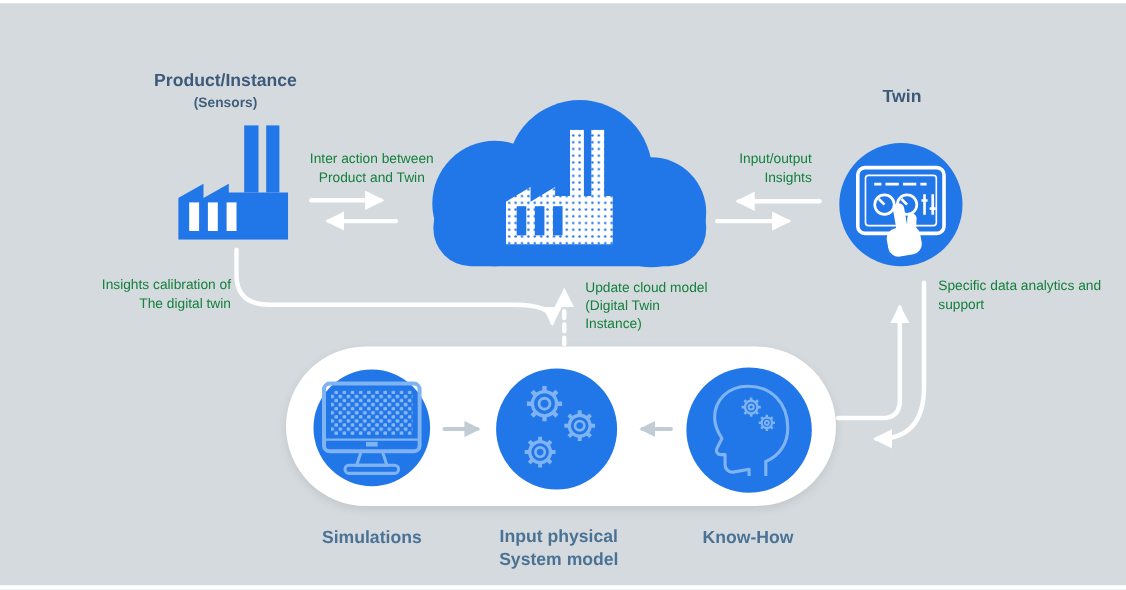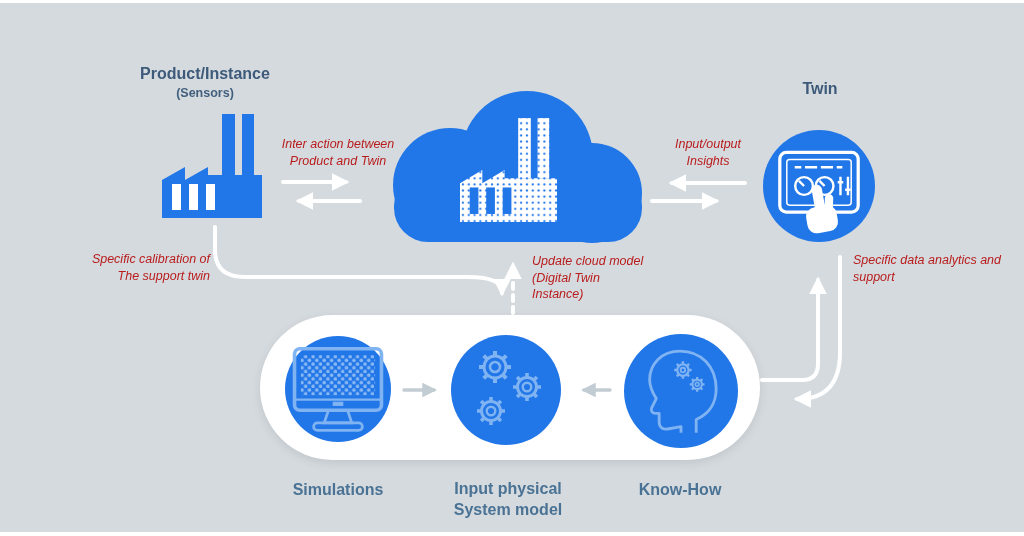--- a/index.html
+++ b/index.html
@@ -8,21 +8,21 @@
     background:#d5dade;
     font-family:"Liberation Sans", sans-serif;
   }
   .edge-strip{position:absolute;left:0;width:1024px;background:#ffffff;}
   .edge-top{top:0;height:3px;}
   .edge-bottom{bottom:0;height:4px;}
 
   .abs{position:absolute;}
   .heading{font-weight:bold;color:#3d5a7a;text-align:center;}
   .caption{font-weight:bold;color:#4a7294;text-align:center;font-size:16px;line-height:21px;}
-  .ann{font-style:italic;color:#b91c1c;font-size:12.5px;line-height:16.5px;}
+  .ann{color:#15803d;font-size:12.5px;line-height:16.5px;}
 
   .title-block{left:320px;top:33px;width:400px;text-align:center;font-size:20px;line-height:24px;}
   .title-twin{font-size:16px;}
 
   .product-label{left:95px;top:65px;width:220px;font-size:16px;}
   .product-sub{left:95px;top:86px;width:220px;font-size:12.5px;font-weight:bold;color:#42607e;text-align:center;}
   .user-label{left:760px;top:80px;width:120px;font-size:16px;}
 
   .pill{
     left:260px;top:315px;width:500px;height:145px;background:#ffffff;
@@ -32,21 +32,21 @@
   .c-sim{left:285px;top:336px;width:106px;height:106px;}
   .c-gears{left:451px;top:335px;width:110px;height:110px;}
   .c-head{left:624px;top:334px;width:114px;height:114px;}
   .c-user{left:763px;top:130px;width:112px;height:112px;}
 
   .lbl-sim{left:248px;top:479px;width:180px;}
   .lbl-multi{left:408px;top:478px;width:200px;}
   .lbl-knowhow{left:590px;top:479px;width:180px;}
 
   .ann-interaction{left:253px;top:136px;width:170px;text-align:center;}
-  .ann-io{left:638px;top:136px;width:140px;text-align:center;}
+  .ann-io{left:598px;top:136px;width:140px;text-align:right;}
   .ann-empirical{left:58px;top:251px;width:152px;text-align:right;}
   .ann-update{left:532px;top:253px;width:170px;text-align:left;}
   .ann-specific{left:853px;top:252px;width:175px;text-align:left;}
 
   svg{display:block;}
   .overlay{left:0;top:0;}
 </style>
 </head>
 <body>
 
@@ -203,22 +203,22 @@
 
   <div class="abs ann ann-interaction">
     <div>Inter action between</div>
     <div>Product and Twin</div>
   </div>
   <div class="abs ann ann-io">
     <div>Input/output</div>
     <div>Insights</div>
   </div>
   <div class="abs ann ann-empirical">
-    <div>Specific calibration of</div>
-    <div>The support twin</div>
+    <div>Insights calibration of</div>
+    <div>The digital twin</div>
   </div>
   <div class="abs ann ann-update">
     <div>Update cloud model</div>
     <div>(Digital Twin</div>
     <div>Instance)</div>
   </div>
   <div class="abs ann ann-specific">
     <div>Specific data analytics and</div>
     <div>support</div>
   </div>

